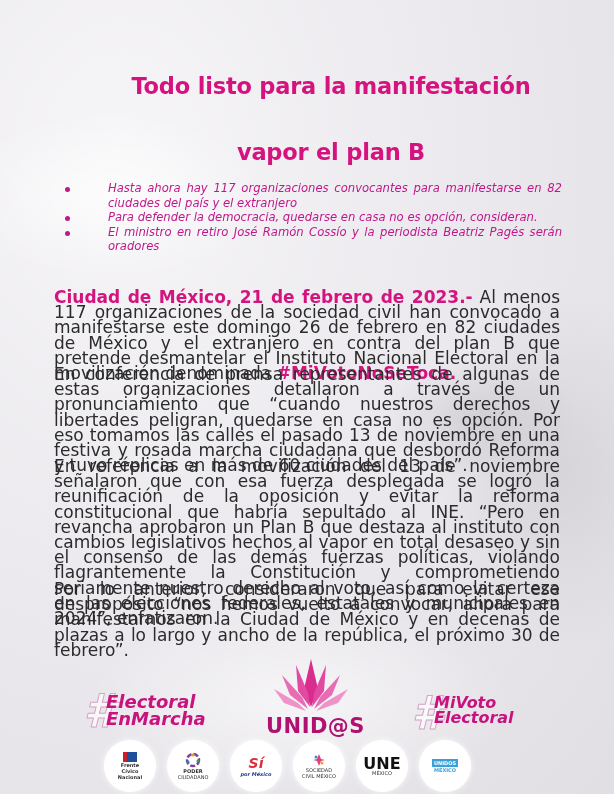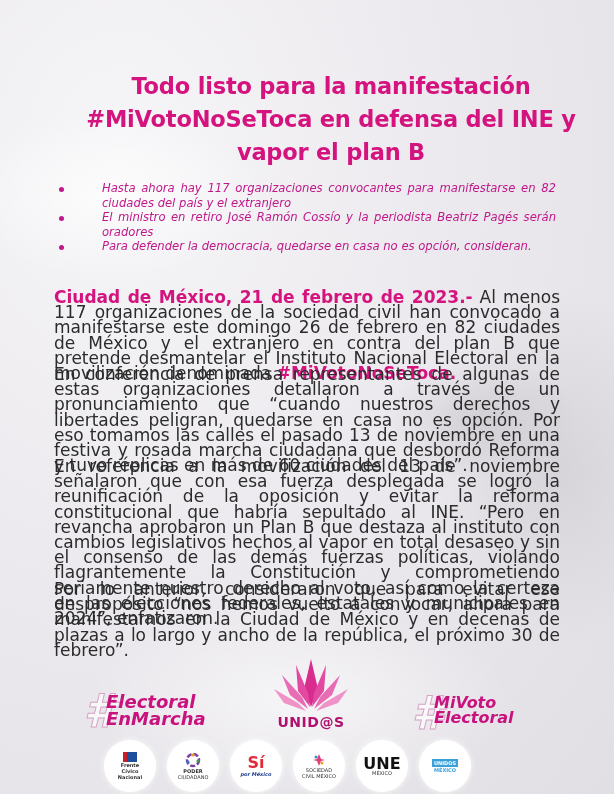--- a/index.html
+++ b/index.html
@@ -18,21 +18,21 @@
       radial-gradient(ellipse 300px 140px at 300px 700px, rgba(255,255,255,0.6), rgba(255,255,255,0) 70%),
       radial-gradient(ellipse 140px 90px at 480px 420px, rgba(170,168,176,0.35), rgba(255,255,255,0) 70%);
   }
   .title {
     position: absolute; left: 60px; top: 70px; width: 494px;
     text-align: center; color: #d4137f;
     font-family: "DejaVu Sans", sans-serif; font-weight: bold;
     font-size: 22.5px; line-height: 33px; letter-spacing: -0.2px; margin-left: 24px;
   }
   .bullets {
-    position: absolute; left: 56px; top: 181px; width: 500px;
+    position: absolute; left: 62px; top: 181px; width: 500px;
     list-style: none;
   }
   .bullets li {
     position: relative; padding-left: 46px;
     color: #c0188a; font-style: italic;
     font-family: "DejaVu Sans", sans-serif;
     font-size: 11.6px; line-height: 14.6px;
     text-align: justify;
   }
   .bullets li .dot {
@@ -66,21 +66,21 @@
   }
   .hashtag-logo .line { position: relative; display: block; padding-left: 14px; }
   .seguimos { left: 92px; top: 38px; }
   .mivoto { left: 420px; top: 40px; font-size: 16px; line-height: 15px; }
   .unidos {
     position: absolute; left: 266px; top: 0px; width: 90px; text-align: center;
   }
   .unidos svg { display: block; margin: 0 auto; }
   .unidos .word {
     font-family: "DejaVu Sans", sans-serif; font-weight: bold;
-    color: #b01170; font-size: 14px; letter-spacing: 0.5px; margin-top: 1px;
+    color: #b01170; font-size: 21px; letter-spacing: 0.5px; margin-top: 1px;
   }
   .orgs-row {
     position: absolute; left: 104px; top: 740px; width: 420px; height: 54px;
     display: flex; gap: 11px;
   }
   .org {
     width: 52px; height: 52px; border-radius: 50%; background: #ffffff;
     box-shadow: 0 0 6px rgba(255,255,255,0.8);
     display: flex; align-items: center; justify-content: center; flex-direction: column;
     font-family: "DejaVu Sans", sans-serif; font-size: 5px; line-height: 6px;
@@ -88,28 +88,28 @@
   }
   .org .glyph { font-weight: bold; }
 </style>
 </head>
 <body>
 
 <div class="bg-swirl"></div>
 
 <h1 class="title">
   <span>Todo listo para la manifestación</span><br>
-  <span>#MiVotoNoSeToca en defensa del INE y</span><br>
+  <br>
   <span>vapor el plan B</span>
 </h1>
 
 <ul class="bullets">
   <li><span class="dot"></span><span>Hasta ahora hay 117 organizaciones convocantes para manifestarse en 82 ciudades del país y el extranjero</span></li>
+  <li><span class="dot"></span><span>Para defender la democracia, quedarse en casa no es opción, consideran.</span></li>
   <li><span class="dot"></span><span>El ministro en retiro José Ramón Cossío y la periodista Beatriz Pagés serán oradores</span></li>
-  <li><span class="dot"></span><span>Para defender la democracia, quedarse en casa no es opción, consideran.</span></li>
 </ul>
 
 <p class="body-text p1"><span class="pink-bold">Ciudad de México, 21 de febrero de 2023.-</span><span> Al menos 117 organizaciones de la sociedad civil han convocado a manifestarse este domingo 26 de febrero en 82 ciudades de México y el extranjero en contra del plan B que pretende desmantelar el Instituto Nacional Electoral en la movilización denominada </span><span class="pink-bold">#MiVotoNoSeToca.</span></p>
 
 <p class="body-text p2">En conferencia de prensa representantes de algunas de estas organizaciones detallaron a través de un pronunciamiento que “cuando nuestros derechos y libertades peligran, quedarse en casa no es opción. Por eso tomamos las calles el pasado 13 de noviembre en una festiva y rosada marcha ciudadana que desbordó Reforma y tuvo réplicas en más de 60 ciudades del país”.</p>
 <p class="body-text p3">En referencia a la movilización del 13 de noviembre señalaron que con esa fuerza desplegada se logró la reunificación de la oposición y evitar la reforma constitucional que habría sepultado al INE. “Pero en revancha aprobaron un Plan B que destaza al instituto con cambios legislativos hechos al vapor en total desaseo y sin el consenso de las demás fuerzas políticas, violando flagrantemente la Constitución y comprometiendo seriamente nuestro derecho al voto, así como la certeza en las elecciones federales, estatales y municipales en 2024”, enfatizaron.</p>
 <p class="body-text p4">Por lo anterior, consideraron que para evitar ese despropósito “nos hemos vuelto a convocar, ahora para manifestarnos en la Ciudad de México y en decenas de plazas a lo largo y ancho de la república, el próximo 30 de febrero”.</p>
 
 <div class="logos-row">
   <div class="hashtag-logo seguimos">
@@ -152,21 +152,21 @@
     <svg width="16" height="16" viewBox="0 0 16 16">
         <circle cx="8" cy="8" r="6" fill="none" stroke="#7b3fa0" stroke-width="2.5" stroke-dasharray="5 2"></circle>
         <circle cx="8" cy="3" r="1.6" fill="#e5a020"></circle>
         <circle cx="13" cy="9" r="1.6" fill="#3aa04a"></circle>
         <circle cx="3" cy="10" r="1.6" fill="#2a7fc0"></circle>
       </svg>
     <span class="glyph">PODER</span>
     <span>CIUDADANO</span>
   </div>
   <div class="org">
-    <span class="glyph" style="font-size:16px;line-height:16px;color:#e02b3a;">Sí</span>
+    <span class="glyph" style="font-size:14px;line-height:16px;color:#e02b3a;font-style:italic;">Sí</span>
     <span class="glyph" style="color:#1f3f8f;font-style:italic;">por México</span>
   </div>
   <div class="org">
     <svg width="14" height="14" viewBox="0 0 14 14">
         <path d="M7 1 L9 6 L13 7 L9 8 L7 13 L5 8 L1 7 L5 6 Z" fill="#e0407a"></path>
         <circle cx="4" cy="4" r="1.5" fill="#2f8fd0"></circle>
         <circle cx="10" cy="10" r="1.5" fill="#f0a020"></circle>
       </svg>
     <span>SOCIEDAD</span>
     <span>CIVIL MÉXICO</span>

